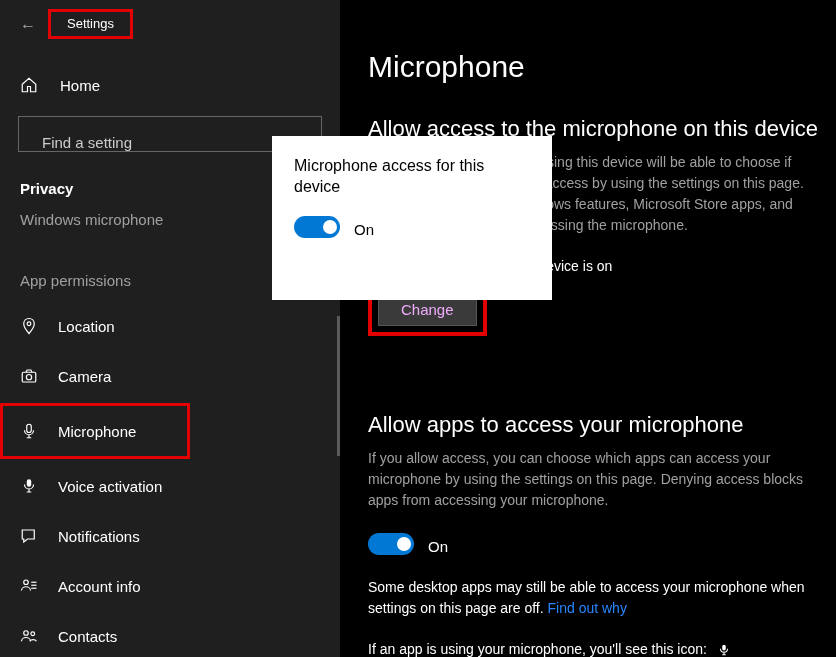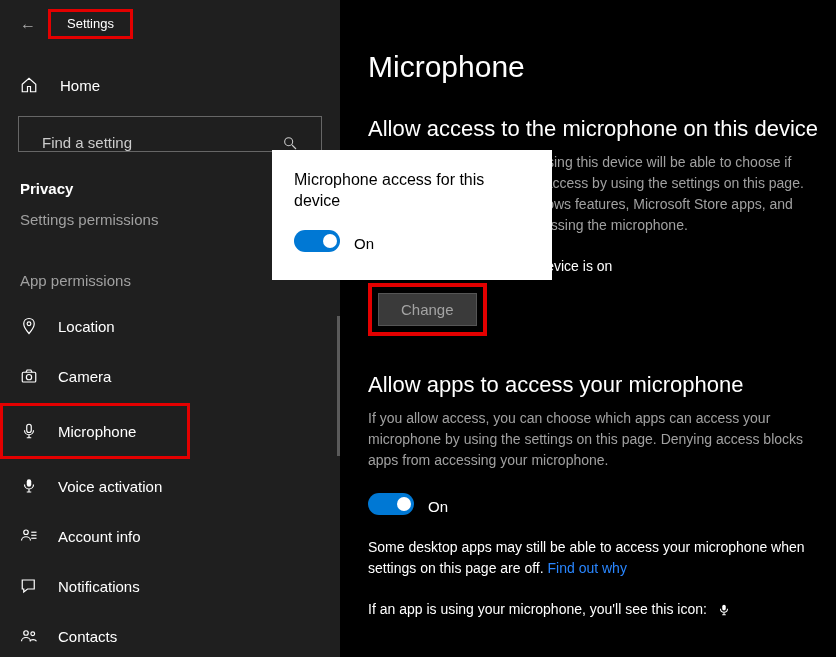--- a/index.html
+++ b/index.html
@@ -33,28 +33,28 @@
     
     .scroll-indicator { position: absolute; right: 0; top: 316px; width: 3px; height: 140px; background: #5a5a5a; }
     
     .main h1 { color: #fff; font-size: 30px; font-weight: 400; padding-top: 50px; }
     .main h2 { color: #fff; font-size: 22px; font-weight: 400; margin-top: 32px; }
     .main p { color: #a0a0a0; font-size: 14px; line-height: 1.5; margin-top: 10px; max-width: 440px; }
     .main p.status { color: #fff; margin-top: 20px; }
     .main .link { color: #2986ff; cursor: pointer; }
     
     .change-highlight { border: 4px solid #e30000; display: inline-block; padding: 6px; margin-top: 6px; }
-    .change-btn { background: #3a3a3a; border: 1px solid #555; color: #a3a3a3; font-size: 15px; padding: 7px 22px; cursor: pointer; }
+    .change-btn { background: #3a3a3a; border: 1px solid #555; color: #f0abfc; font-size: 15px; padding: 7px 22px; cursor: pointer; }
     
     .toggle-row { display: flex; align-items: flex-end; margin-top: 22px; }
     .toggle { width: 46px; height: 22px; background: #0078d4; border-radius: 11px; position: relative; cursor: pointer; }
     .toggle .knob { width: 14px; height: 14px; background: #fff; border-radius: 50%; position: absolute; right: 3px; top: 4px; }
     .toggle-label { color: #fff; font-size: 15px; margin-left: 14px; }
     
-    .popup { position: absolute; left: 272px; top: 150px; width: 280px; height: 130px; background: #fff; padding: 20px 22px; z-index: 10; }
+    .popup { position: absolute; left: 272px; top: 136px; width: 280px; height: 164px; background: #fff; padding: 20px 22px; z-index: 10; }
     .popup-title { color: #000; font-size: 16px; font-weight: 400; line-height: 1.3; }
     .popup .toggle-row { margin-top: 18px; }
     .popup .toggle-label { color: #000; }
     
     .mic-inline-icon { display: inline-block; vertical-align: middle; margin-left: 6px; }
     
     svg { display: block; }
   </style>
 </head>
 <body>
@@ -80,21 +80,21 @@
     <input class="search-input" placeholder="Find a setting" style="">
     <span class="search-icon-wrap">
       <svg width="16" height="16" viewBox="0 0 24 24">
           <circle cx="10" cy="10" r="6" fill="none" stroke="#ccc" stroke-width="1.6"></circle>
           <line x1="15" y1="15" x2="21" y2="21" stroke="#ccc" stroke-width="1.6"></line>
         </svg>
     </span>
   </div>
 
   <div class="section-label">Privacy</div>
-  <div class="subsection">Settings permissions</div>
+  <div class="subsection">Windows microphone</div>
 
   <div class="section-label dim">App permissions</div>
 
   <div class="nav-item">
     <span class="icon">
       <svg width="18" height="18" viewBox="0 0 24 24">
           <path fill="none" stroke="#fff" stroke-width="1.6" d="M12 2 C8 2 5 5 5 9 C5 14 12 22 12 22 C12 22 19 14 19 9 C19 5 16 2 12 2 Z"></path>
           <circle cx="12" cy="9" r="2.5" fill="none" stroke="#fff" stroke-width="1.6"></circle>
         </svg>
     </span>
@@ -123,47 +123,47 @@
   </div>
 
   <div class="nav-item">
     <span class="icon">
       <svg width="18" height="18" viewBox="0 0 24 24">
           <rect x="9" y="3" width="6" height="10" rx="3" fill="#fff"></rect>
           <path d="M6 10 a6 6 0 0 0 12 0 M12 16 V20 M9 20 H15" fill="none" stroke="#fff" stroke-width="1.6"></path>
         </svg>
     </span>
     <span class="label">Voice activation</span>
+  </div>
+
+  <div class="nav-item">
+    <span class="icon">
+      <svg width="18" height="18" viewBox="0 0 24 24">
+          <path d="M3 4 H19 V16 H10 L5 20 V16 H3 Z" fill="none" stroke="#fff" stroke-width="1.6"></path>
+        </svg>
+    </span>
+    <span class="label">Notifications</span>
   </div>
 
   <div class="nav-item">
     <span class="icon">
       <svg width="18" height="18" viewBox="0 0 24 24">
           <circle cx="8" cy="7" r="3" fill="none" stroke="#fff" stroke-width="1.6"></circle>
           <path d="M2 18 a6 5 0 0 1 12 0" fill="none" stroke="#fff" stroke-width="1.6"></path>
           <line x1="15" y1="7" x2="22" y2="7" stroke="#fff" stroke-width="1.6"></line>
           <line x1="15" y1="11" x2="22" y2="11" stroke="#fff" stroke-width="1.6"></line>
           <line x1="15" y1="15" x2="22" y2="15" stroke="#fff" stroke-width="1.6"></line>
         </svg>
     </span>
     <span class="label">Account info</span>
   </div>
 
   <div class="nav-item">
     <span class="icon">
       <svg width="18" height="18" viewBox="0 0 24 24">
-          <path d="M3 4 H19 V16 H10 L5 20 V16 H3 Z" fill="none" stroke="#fff" stroke-width="1.6"></path>
-        </svg>
-    </span>
-    <span class="label">Notifications</span>
-  </div>
-
-  <div class="nav-item">
-    <span class="icon">
-      <svg width="18" height="18" viewBox="0 0 24 24">
           <circle cx="8" cy="8" r="3" fill="none" stroke="#fff" stroke-width="1.6"></circle>
           <path d="M2 19 a6 5 0 0 1 12 0" fill="none" stroke="#fff" stroke-width="1.6"></path>
           <circle cx="17" cy="9" r="2.5" fill="none" stroke="#fff" stroke-width="1.6"></circle>
           <path d="M13 19 a5 4 0 0 1 9 0" fill="none" stroke="#fff" stroke-width="1.6"></path>
         </svg>
     </span>
     <span class="label">Contacts</span>
   </div>
 
   <div class="scroll-indicator"></div>
@@ -173,21 +173,21 @@
   <h1>Microphone</h1>
   
   <h2>Allow access to the microphone on this device</h2>
   <p>If you allow access, people using this device will be able to choose if their apps have microphone access by using the settings on this page. Denying access blocks Windows features, Microsoft Store apps, and most desktop apps from accessing the microphone.</p>
   <p class="status">Microphone access for this device is on</p>
   
   <div class="change-highlight">
     <button class="change-btn">Change</button>
   </div>
   
-  <h2 style="margin-top:36px">Allow apps to access your microphone</h2>
+  <h2 style="margin-top:76px">Allow apps to access your microphone</h2>
   <p>If you allow access, you can choose which apps can access your microphone by using the settings on this page. Denying access blocks apps from accessing your microphone.</p>
   
   <div class="toggle-row">
     <div class="toggle">
         <div class="knob"></div>
       </div>
     <span class="toggle-label">On</span>
   </div>
   
   <p style="color:#fff;margin-top:22px">

